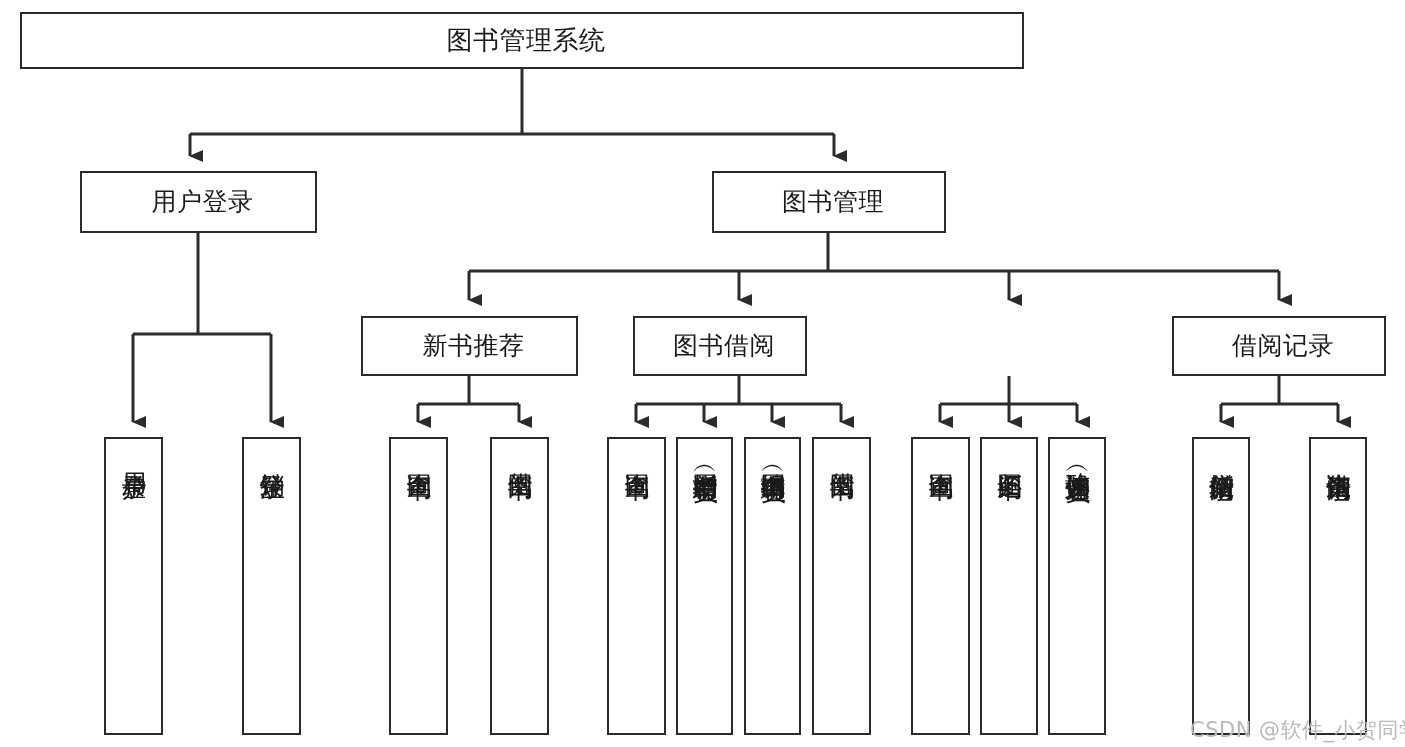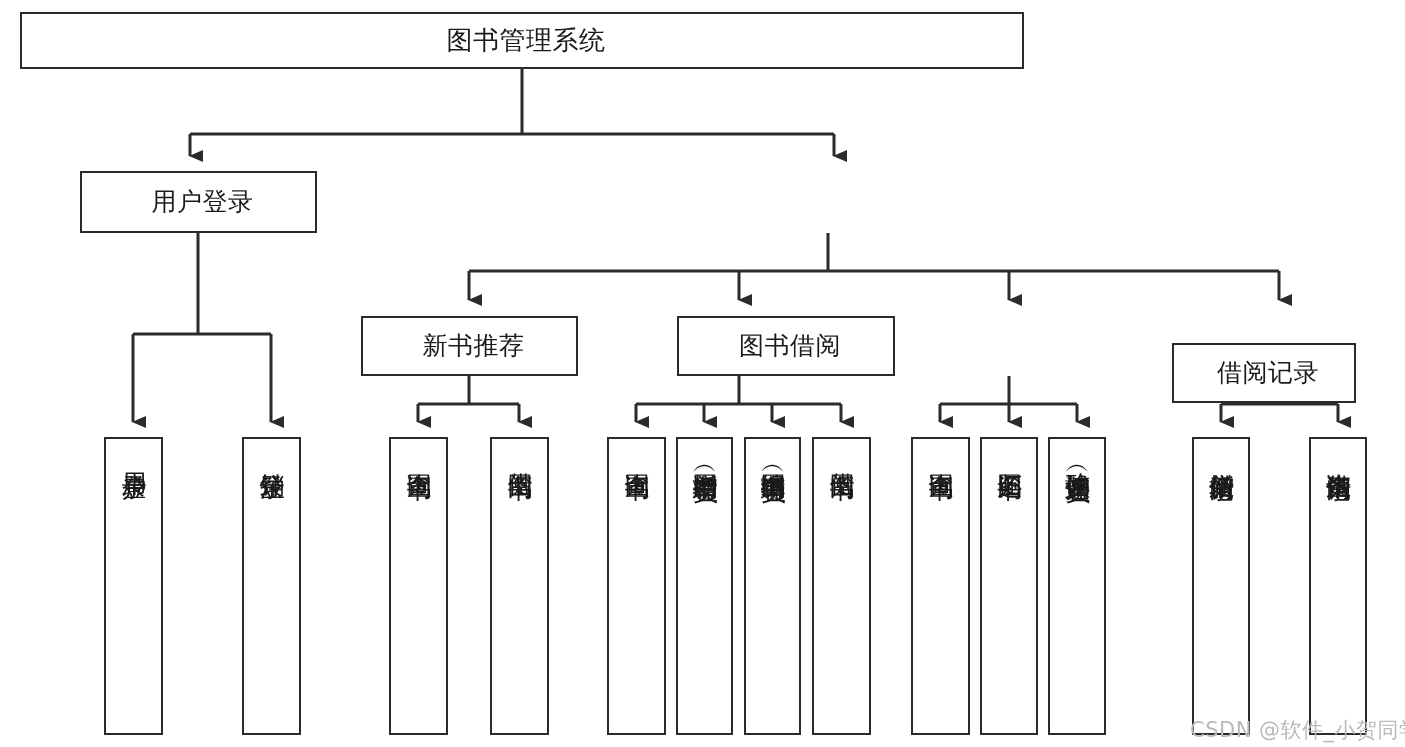--- a/index.html
+++ b/index.html
@@ -123,31 +123,34 @@
   </svg>
 
   <div class="node horiz root" style="left:20px; top:12px; width:1004px; height:57px;">
     <span>图书管理系统</span>
   </div>
 
   <div class="node horiz" style="left:80px; top:171px; width:237px; height:62px;">
     <span>用户登录</span>
   </div>
 
+  <div class="node horiz" style="left:712px; top:171px; width:234px; height:62px;">
+    <span>图书管理</span>
+  </div>
 
   <div class="node horiz" style="left:361px; top:316px; width:217px; height:60px;text-align:center;">
     <span>新书推荐</span>
   </div>
 
-  <div class="node horiz" style="left:633px; top:316px; width:218px; height:60px;margin-left:44px;">
+  <div class="node horiz" style="left:633px; top:316px; width:174px; height:60px;">
     <span>图书借阅</span>
   </div>
 
 
-  <div class="node horiz" style="left:1172px; top:316px; width:184px; height:60px;margin-top:27px;">
+  <div class="node horiz" style="left:1172px; top:316px; width:214px; height:60px;">
     <span>借阅记录</span>
   </div>
 
   <div class="node vert" style="left:104px; top:437px; width:59px; height:298px;">
     <span class="vtext">用户登录</span>
   </div>
 
   <div class="node vert" style="left:242px; top:437px; width:59px; height:298px;">
     <span class="vtext">注销登录</span>
   </div>

